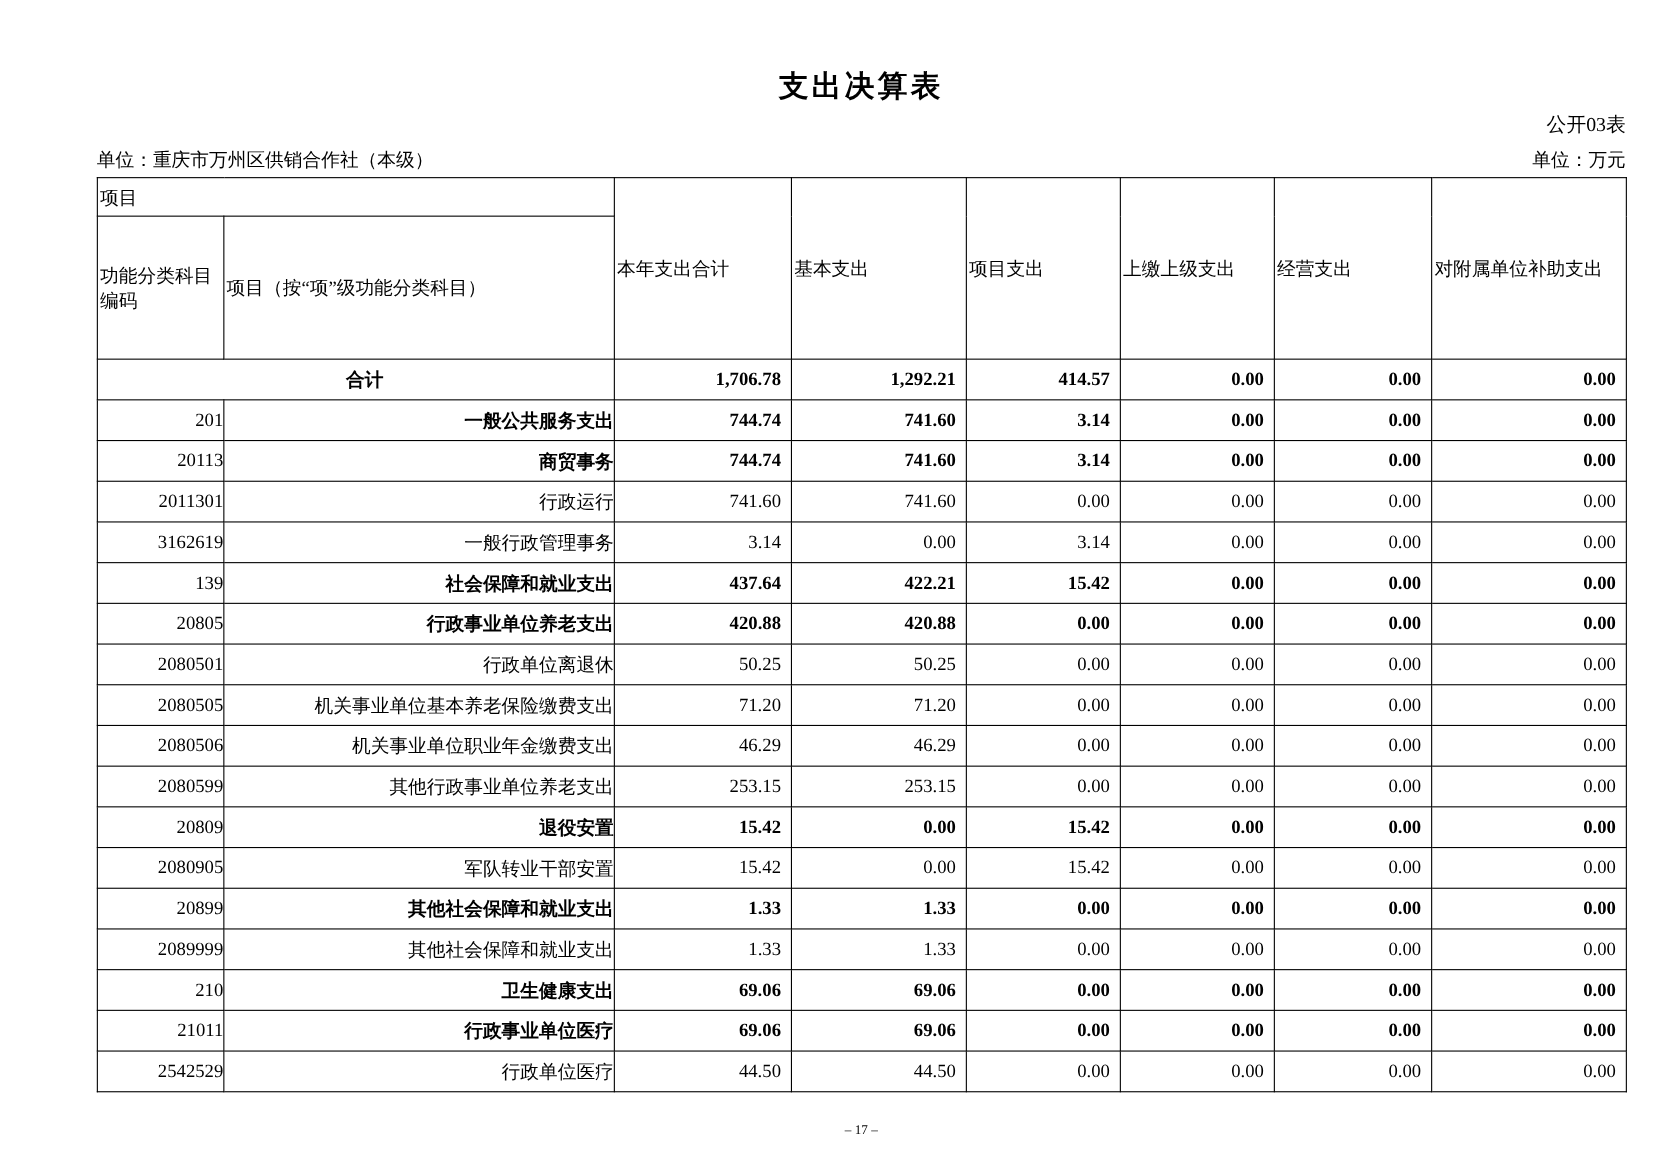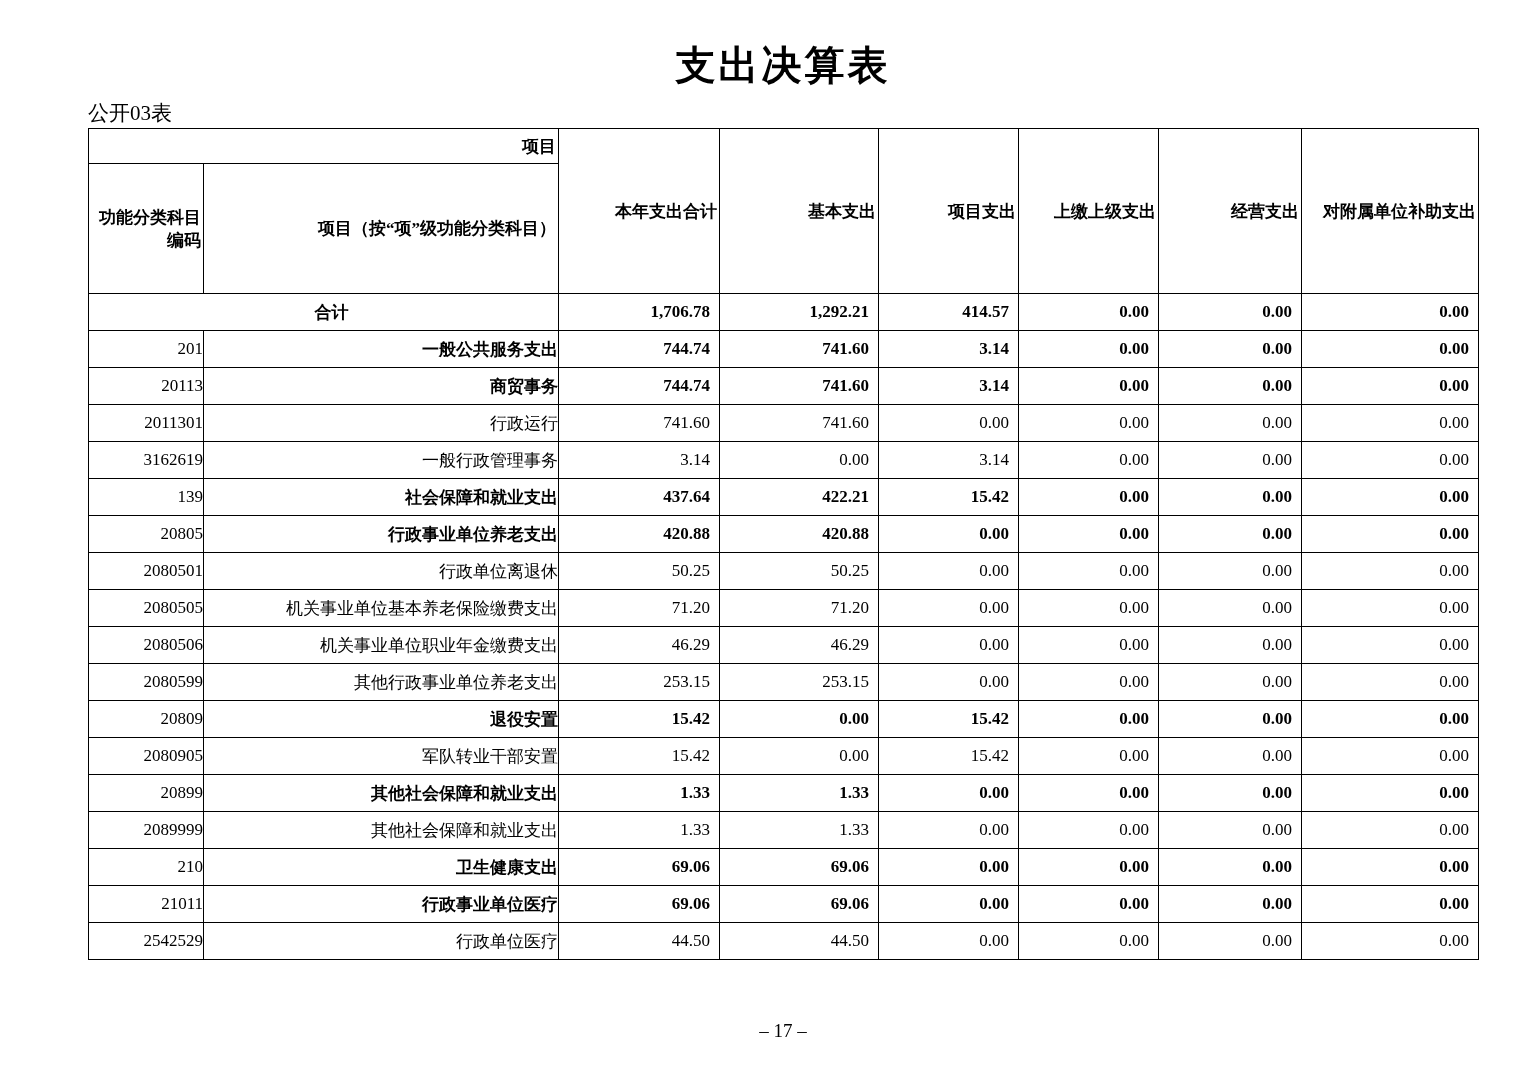--- a/index.html
+++ b/index.html
@@ -12,30 +12,31 @@
     overflow: hidden;
     position: relative;
   }
   .content {
     position: absolute;
     left: 88px; top: 0;
     width: 1390px;
   }
   .doc-title {
     margin: 0;
-    padding-top: 46px;
+    padding-top: 58px;
     text-align: center;
-    font-size: 40px;
+    font-size: 27px;
     font-weight: bold;
     letter-spacing: 3px;
     line-height: 40px;
   }
   .doc-label {
-    font-size: 21px;
-    margin-top: 16px;
+    text-align: right;
+    font-size: 18px;
+    margin-top: 4px;
     line-height: 22px;
   }
   .meta-row {
     display: flex;
     justify-content: space-between;
     font-size: 17px;
     margin-top: 11px;
     line-height: 22px;
   }
   table.fin-table {
@@ -44,49 +45,53 @@
     table-layout: fixed;
     margin-top: 4px;
   }
   .fin-table th, .fin-table td {
     border: 1px solid #000;
     font-size: 17px;
     overflow: hidden;
     white-space: nowrap;
   }
   .fin-table th {
-    font-weight: bold;
-    text-align: right;
+    font-weight: normal;
+    text-align: left;
     padding: 0 2px;
     white-space: normal;
   }
   .fin-table thead tr.h1 th { height: 35px; }
   .fin-table thead tr.h2 th { height: 130px; }
   .fin-table tbody td { height: 37px; padding: 0; }
   .fin-table td.cell-code  { text-align: right;  padding-left: 4px;  font-weight: normal; }
   .fin-table td.cell-name  { text-align: right;  padding-left: 5px; }
   .fin-table td.cell-total { text-align: center; padding-left: 16px; }
   .fin-table td.cell-num   { text-align: right; padding-right: 9px; }
   .fin-table tr.bold td.cell-name,
   .fin-table tr.bold td.cell-total,
   .fin-table tr.bold td.cell-num { font-weight: bold; }
   .page-footer {
     position: absolute;
     left: 88px; top: 1020px;
     width: 1390px;
     text-align: center;
-    font-size: 19px;
+    font-size: 12px;
   }
 </style>
 </head>
 <body>
 
 <div class="content">
   <h1 class="doc-title">支出决算表</h1>
   <div class="doc-label">公开03表</div>
+  <div class="meta-row">
+    <span>单位：重庆市万州区供销合作社（本级）</span>
+    <span>单位：万元</span>
+  </div>
 
   <table class="fin-table">
     <colgroup>
       <col style="width:115px">
       <col style="width:355px">
       <col style="width:161px">
       <col style="width:159px">
       <col style="width:140px">
       <col style="width:140px">
       <col style="width:143px">

